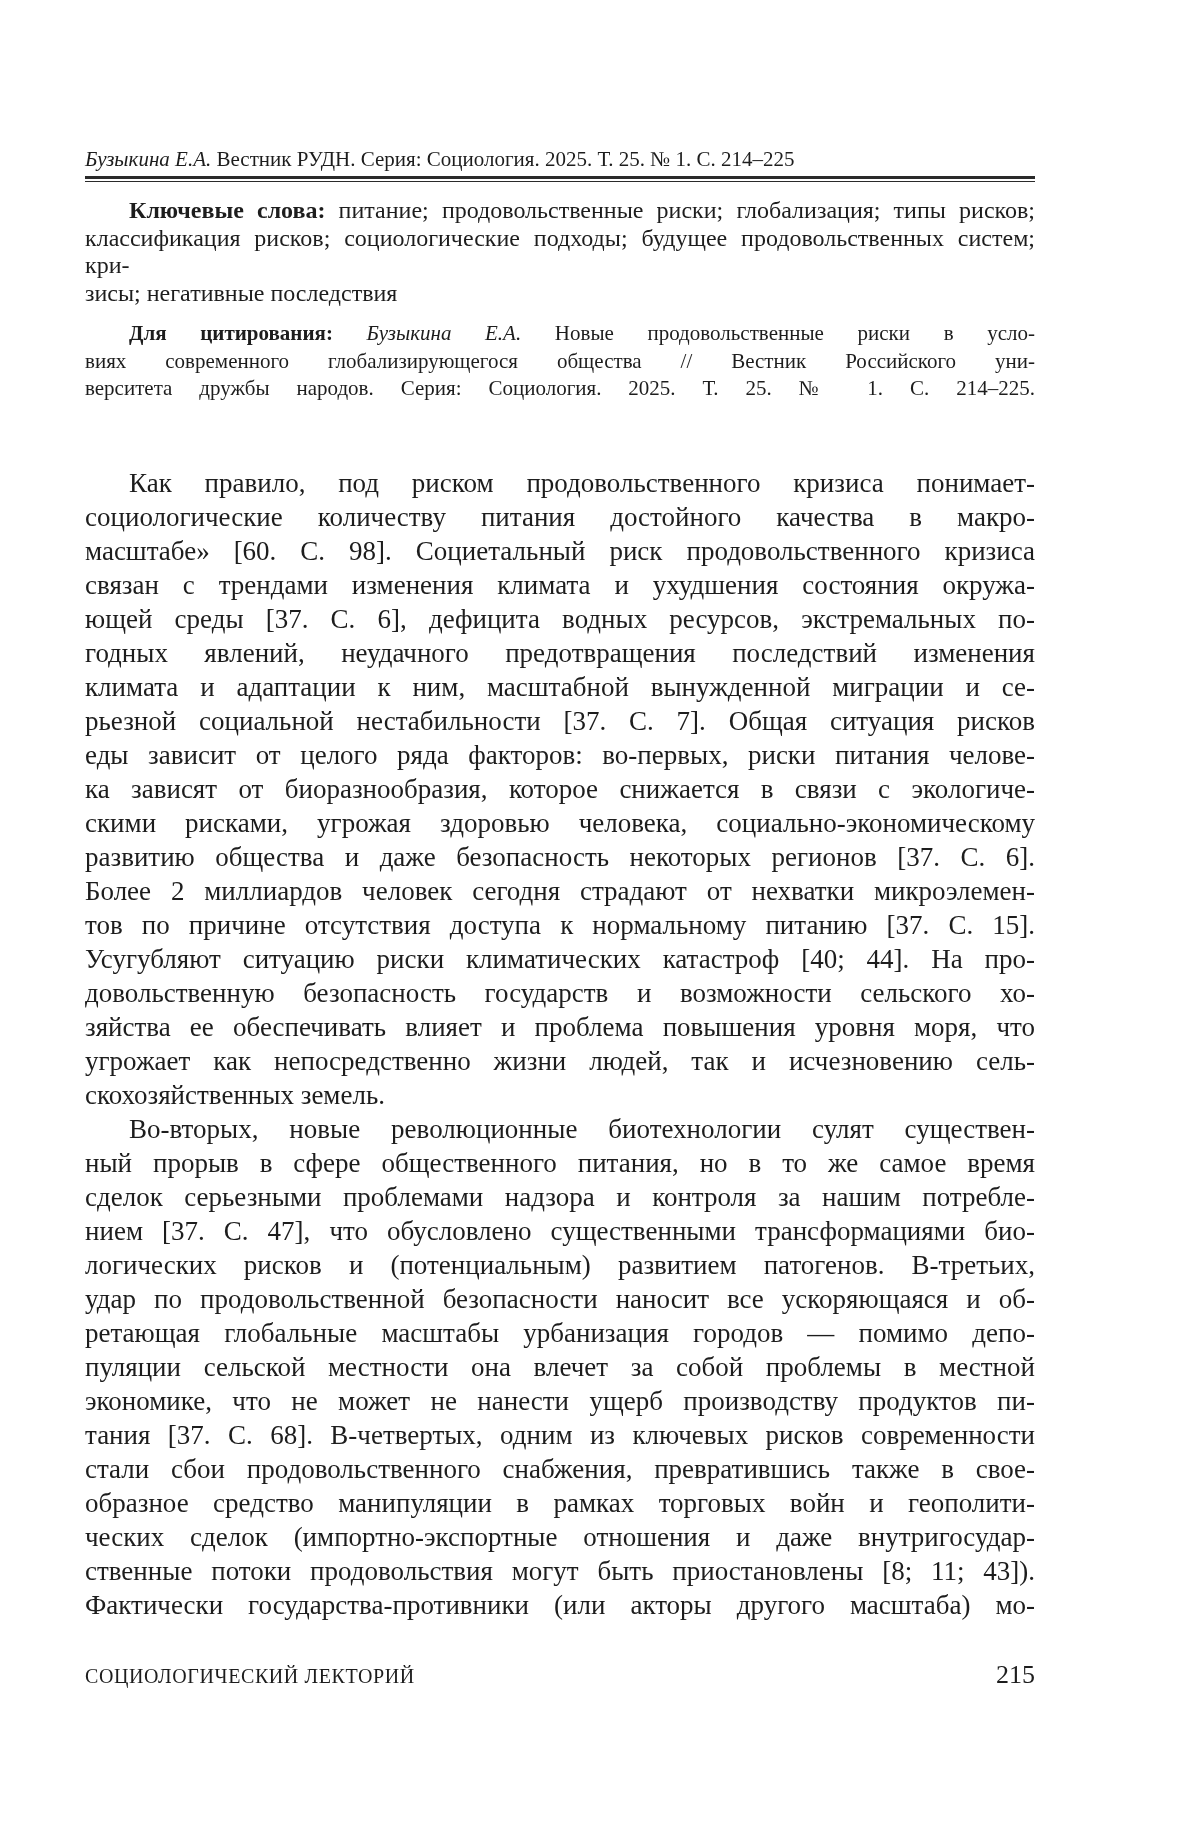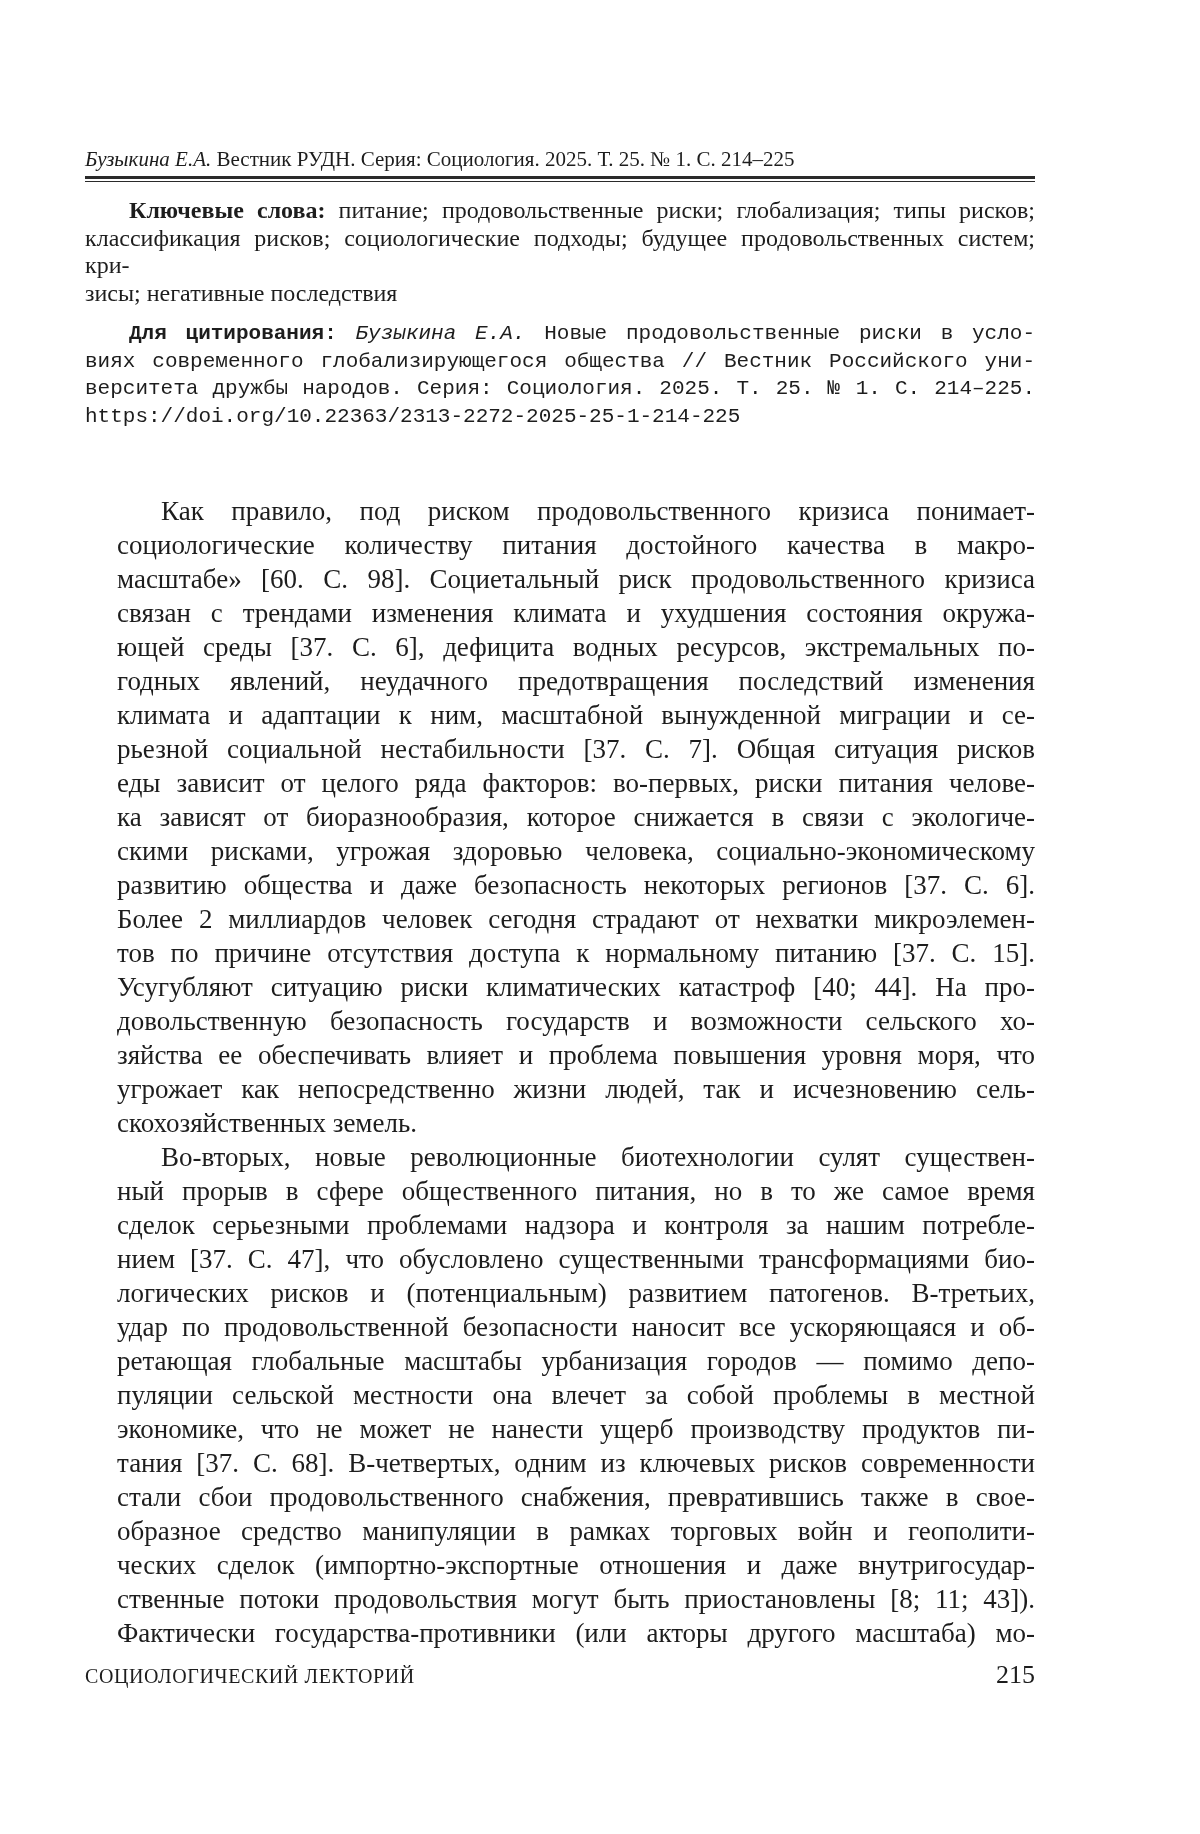--- a/index.html
+++ b/index.html
@@ -10,22 +10,22 @@
     color:#1d1d1d;
     font-family:"Liberation Serif", serif;
     overflow:hidden;
   }
   .content{position:absolute;left:85px;top:0;width:950px;}
   .running-head{margin-top:147px;text-align:left;font-size:21px;line-height:25px;white-space:nowrap;}
   .it{font-style:italic;}
   .b{font-weight:bold;}
   .rule{margin-top:4px;height:2px;border-top:3px solid #2a2a2a;border-bottom:1px solid #2a2a2a;}
   .kw{margin-top:15px;font-size:24px;line-height:27.5px;}
-  .cit{margin-top:13px;font-size:21px;line-height:27.7px;font-family:Liberation Mono, monospace;}
-  .body-text{margin-top:63px;font-size:27px;line-height:34px;margin-left:32px;}
+  .cit{margin-top:13px;font-size:21px;line-height:27.7px;}
+  .body-text{margin-top:63px;font-size:27px;line-height:34px;}
   .jline{text-align:justify;text-align-last:justify;}
   .first-indent{text-indent:44px;}
   .doi{text-align:left;text-align-last:left;}
   .footer{
     position:absolute;left:85px;top:1660px;width:950px;
     display:flex;justify-content:space-between;align-items:baseline;gap:8px;
   }
   .footer-label{font-size:20px;letter-spacing:0.6px;}
   .page-num{font-size:26px;text-align:right;}
 </style>
@@ -46,21 +46,20 @@
           <div class="jline" style="text-align-last: left;">зисы; негативные последствия</div>
         </div>
     </div>
 
     <div class="cit">
       <div class="jline first-indent"><span class="b">Для цитирования: </span><span class="it">Бузыкина Е.А. </span><span>Новые продовольственные риски в усло-</span></div>
       <div>
           <div class="jline">виях современного глобализирующегося общества // Вестник Российского уни-</div>
           <div class="jline">верситета дружбы народов. Серия: Социология. 2025. Т. 25. № 1. С. 214–225.</div>
         </div>
-      <div class="doi">https://doi.org/10.22363/2313-2272-2025-25-1-214-225</div>
     </div>
 
     <div class="body-text">
       <div>
           <div class="jline first-indent">Как правило, под риском продовольственного кризиса понимает-</div>
           <div class="jline">социологические количеству питания достойного качества в макро-</div>
           <div class="jline">масштабе» [60. С. 98]. Социетальный риск продовольственного кризиса</div>
           <div class="jline">связан с трендами изменения климата и ухудшения состояния окружа-</div>
           <div class="jline">ющей среды [37. С. 6], дефицита водных ресурсов, экстремальных по-</div>
           <div class="jline">годных явлений, неудачного предотвращения последствий изменения</div>

